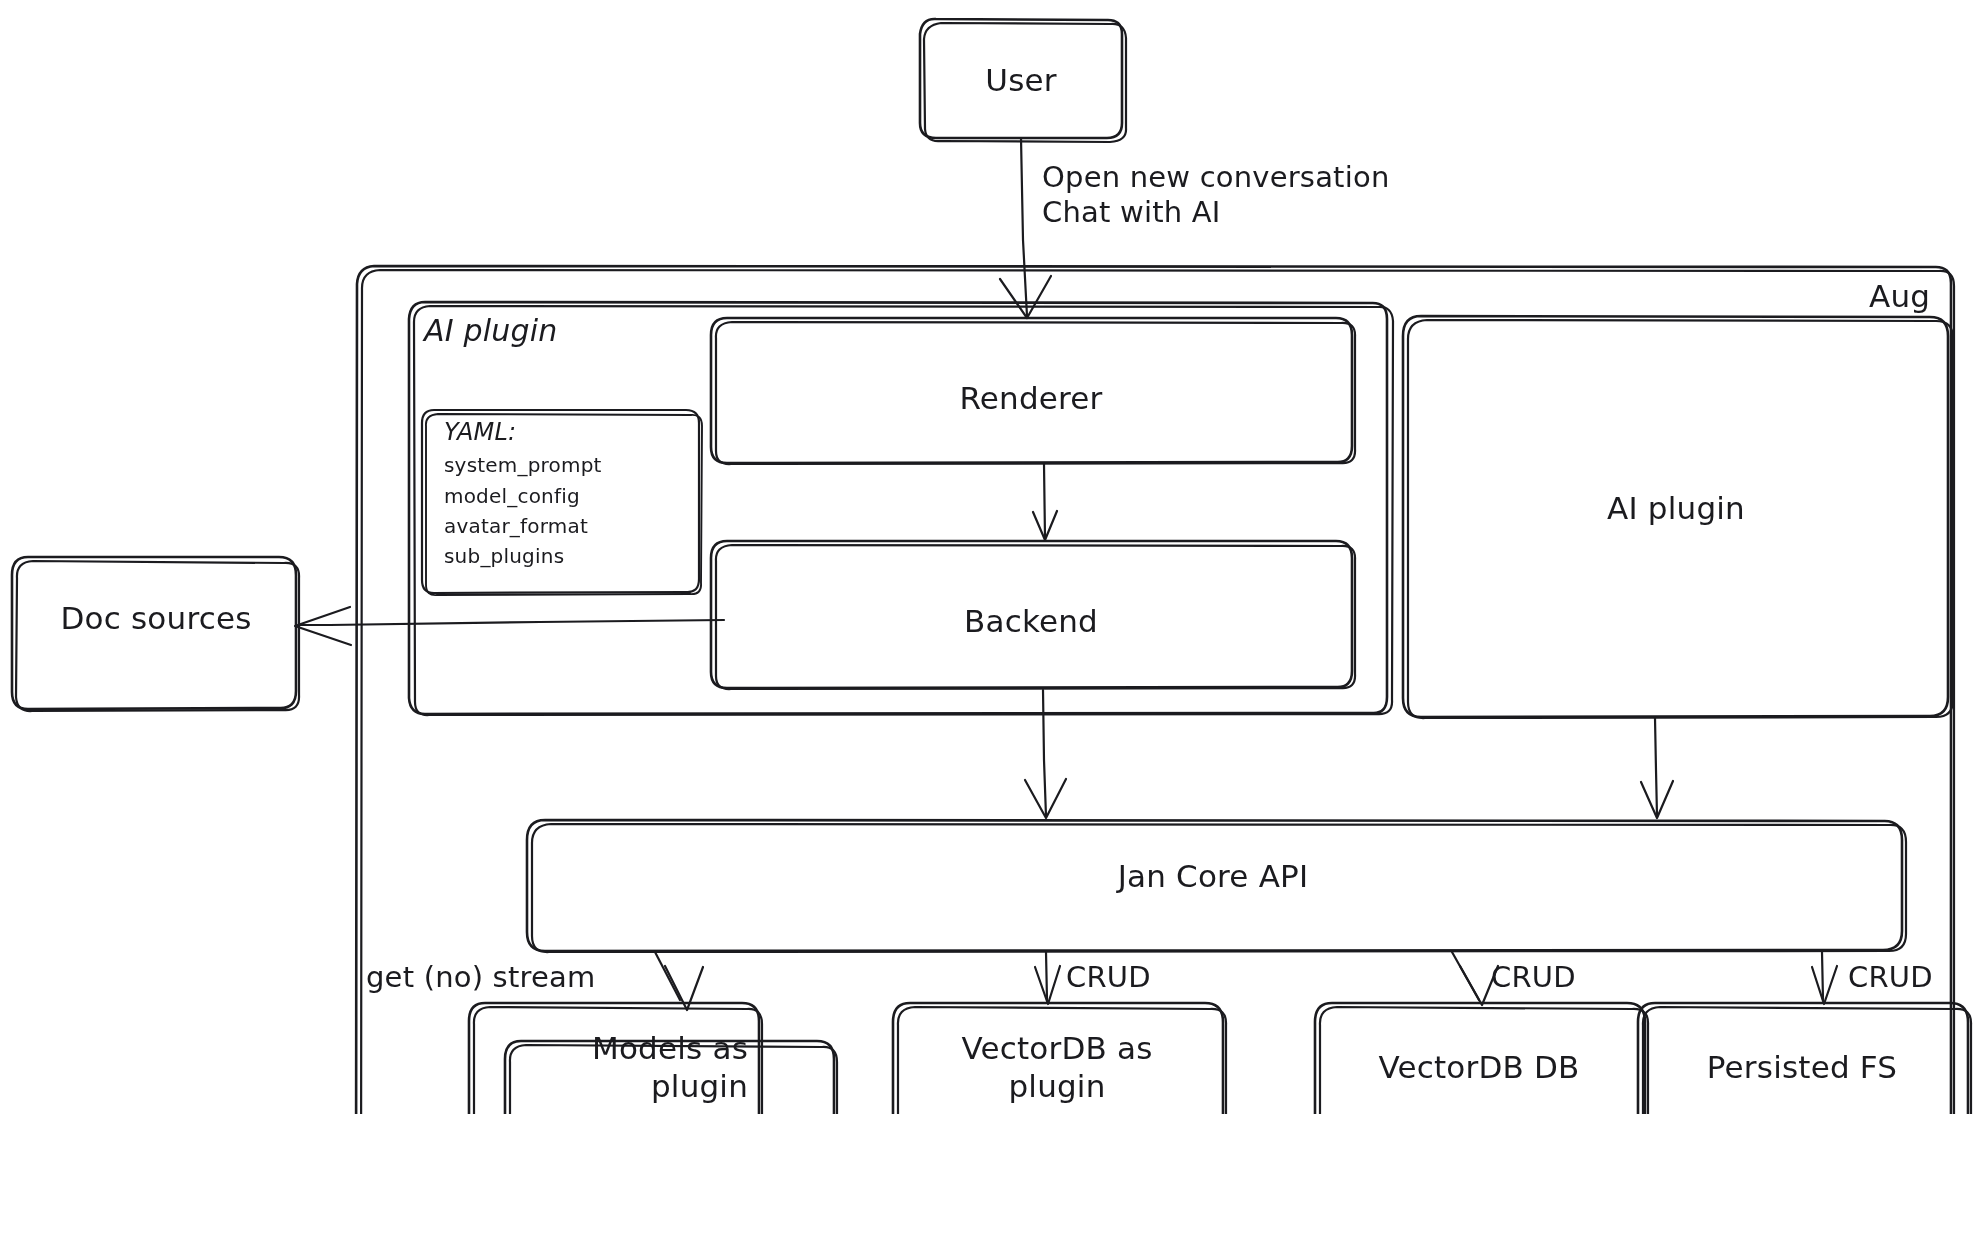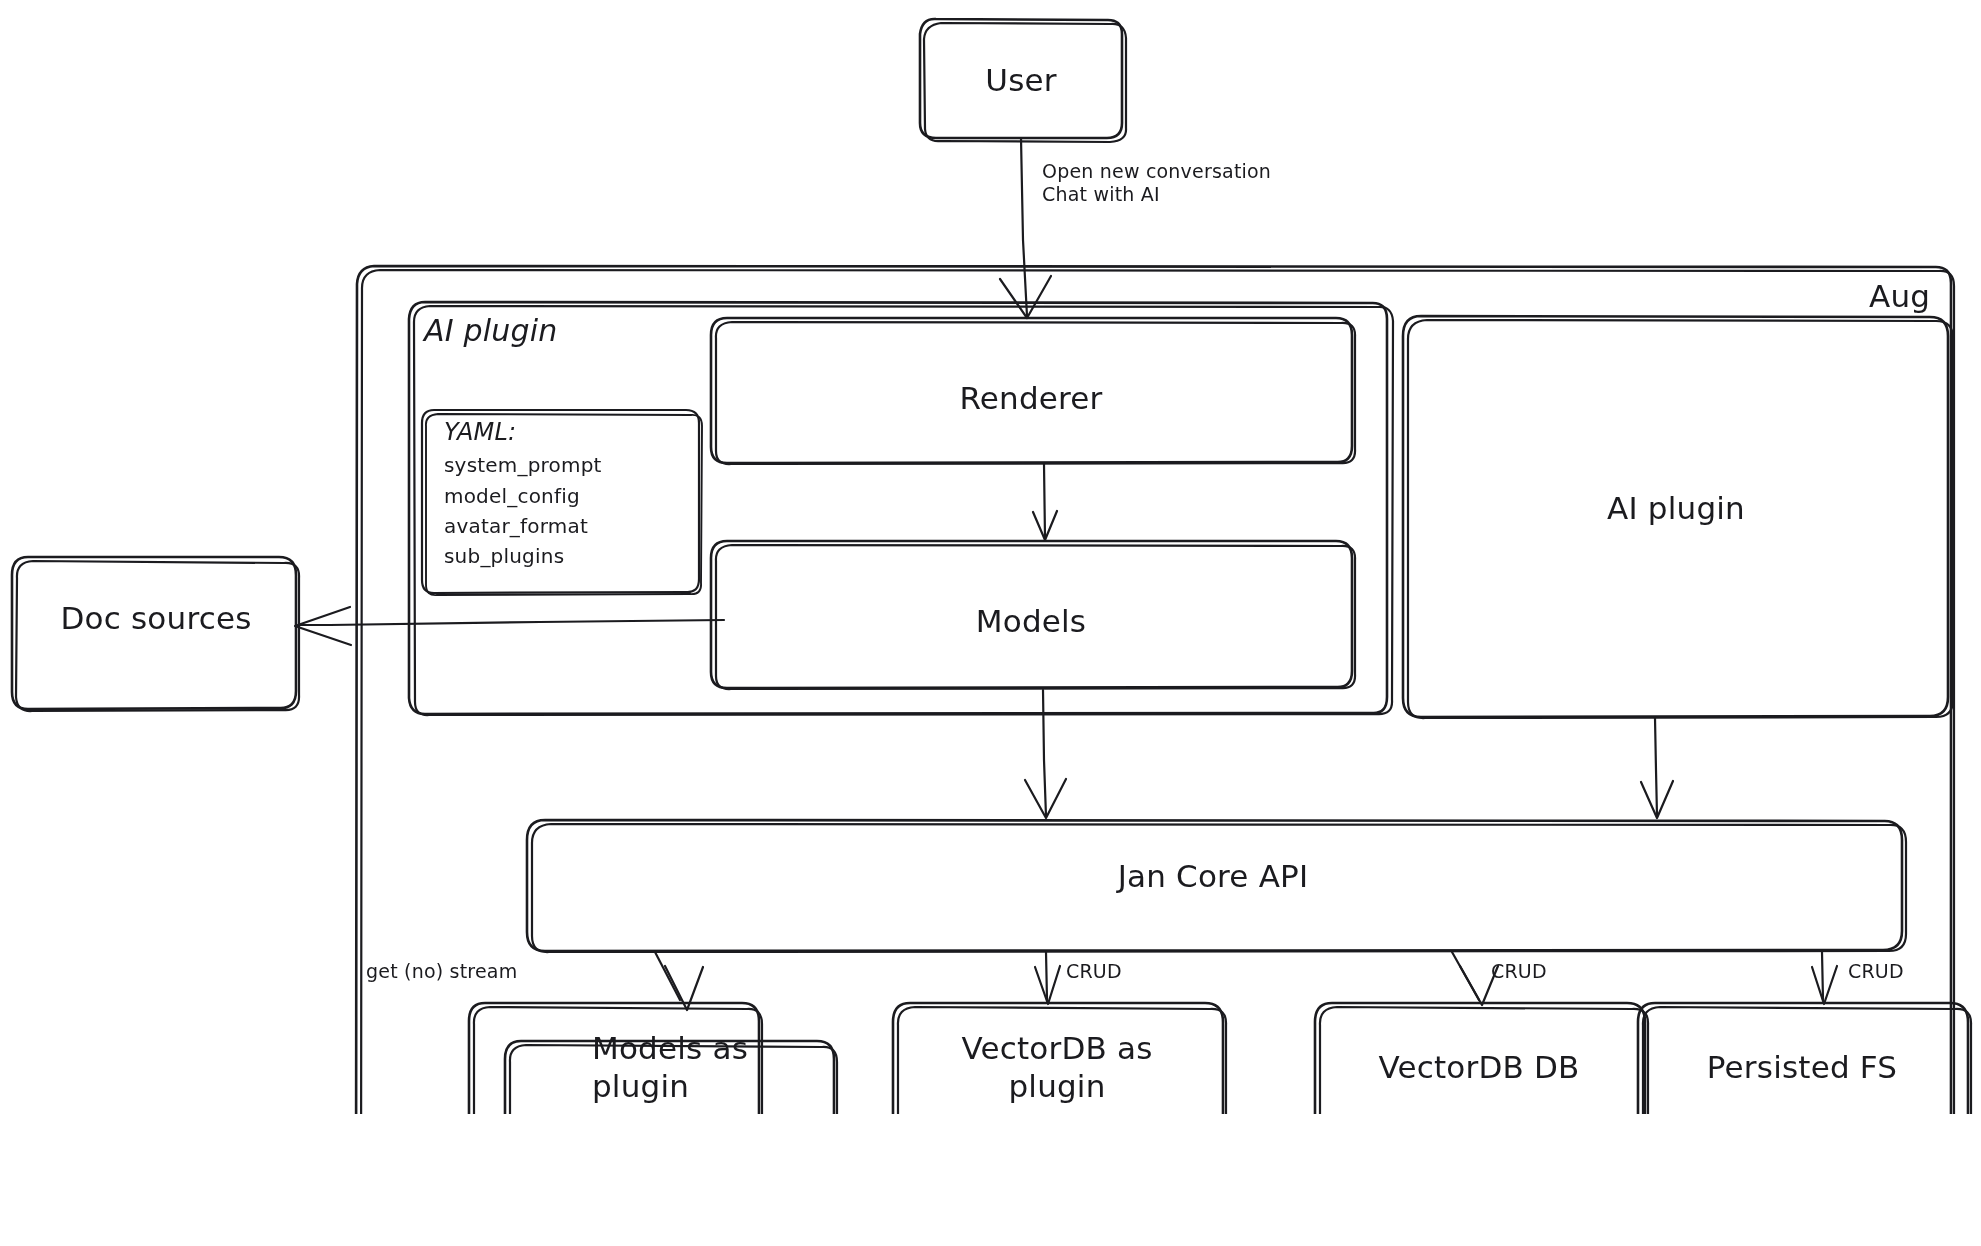--- a/index.html
+++ b/index.html
@@ -29,21 +29,21 @@
     line-height: 1.22;
     letter-spacing: 0.2px;
     pointer-events: none;
   }
   .lbl.center {
     text-align: center;
     transform: translateX(-50%);
   }
   .sz-node    { font-size: 31px; }
   .sz-group   { font-size: 30px; font-style: italic; }
-  .sz-edge    { font-size: 19px; }
+  .sz-edge    { font-size: 29px; }
   .sz-small   { font-size: 20px; }
   .sz-yamlhdr { font-size: 24px; font-style: italic; }
 </style>
 </head>
 <body>
 
 <div id="canvas">
 
   <svg class="sketch" viewBox="0 0 1981 1246">
     <defs>
@@ -168,29 +168,29 @@
   </svg>
 
   <div class="lbl sz-node center" style="left:1021px; top:62px;">User</div>
 
   <div class="lbl sz-node" style="left:1869px; top:278px;">Aug</div>
 
   <div class="lbl sz-group" style="left:424px; top:313px;">AI plugin</div>
 
   <div class="lbl sz-node center" style="left:1031px; top:380px;">Renderer</div>
 
-  <div class="lbl sz-node center" style="left:1031px; top:603px;">Models</div>
+  <div class="lbl sz-node center" style="left:1031px; top:603px;">Backend</div>
 
   <div class="lbl sz-node center" style="left:1676px; top:490px;">AI plugin</div>
 
   <div class="lbl sz-node center" style="left:156px; top:600px;">Doc sources</div>
 
   <div class="lbl sz-node center" style="left:1213px; top:858px;">Jan Core API</div>
 
-  <div class="lbl sz-node center" style="left:670px; top:1068px; transform:translate(-50%,-50%); text-align:left;">Models as
+  <div class="lbl sz-node center" style="left:670px; top:1068px; transform:translate(-50%,-50%); text-align:right;">Models as
 plugin</div>
 
   <div class="lbl sz-node center" style="left:1057px; top:1068px; transform:translate(-50%,-50%); text-align:center;">VectorDB as
 plugin</div>
 
   <div class="lbl sz-node center" style="left:1479px; top:1068px; transform:translate(-50%,-50%); text-align:center;">VectorDB DB</div>
 
   <div class="lbl sz-node center" style="left:1802px; top:1068px; transform:translate(-50%,-50%); text-align:left;">Persisted FS</div>
 
   <div style="position:absolute; left:444px; top:418px;">

